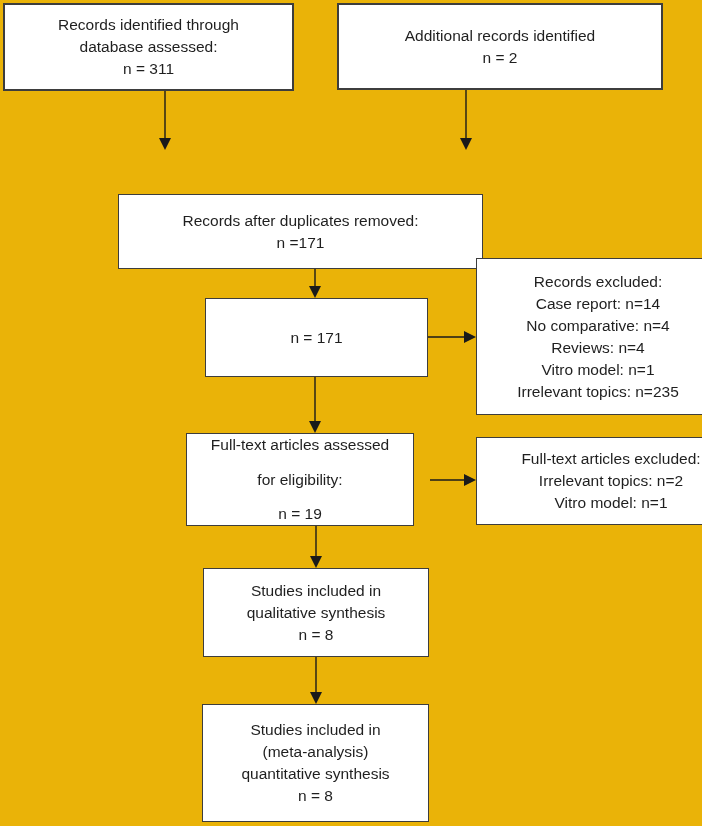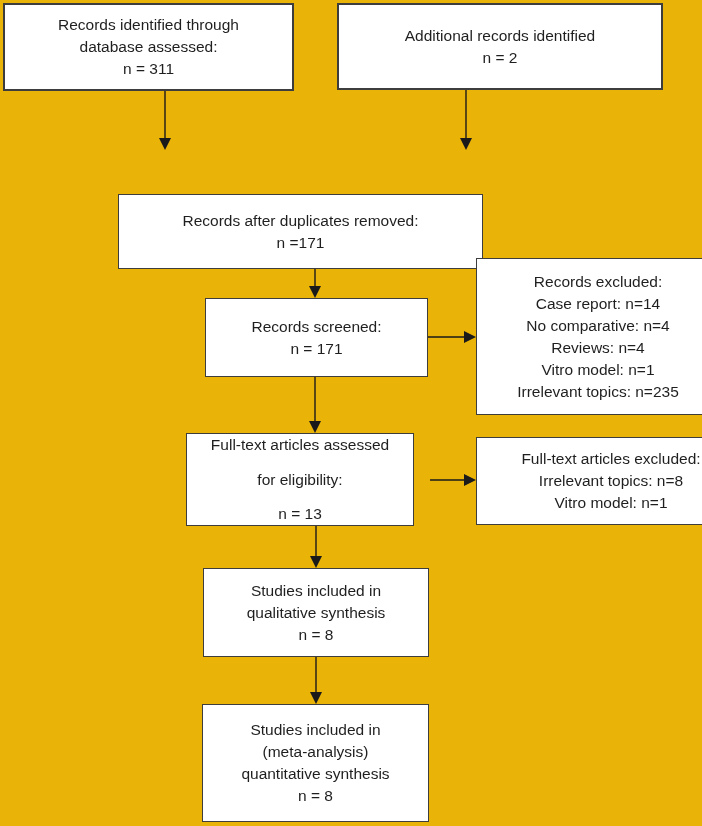--- a/index.html
+++ b/index.html
@@ -80,42 +80,41 @@
     <div class="line">Additional records identified</div>
     <div class="line">n = 2</div>
   </div>
 
   <div class="box b-duplicates">
     <div class="line">Records after duplicates removed:</div>
     <div class="line">n =171</div>
   </div>
 
   <div class="box b-screened">
-    <div class="line">Records screened:</div>
     <div class="line">n = 171</div>
   </div>
 
   <div class="box b-rec-excluded">
     <div class="line">Records excluded:</div>
     <div class="line">Case report: n=14</div>
     <div class="line">No comparative: n=4</div>
     <div class="line">Reviews: n=4</div>
     <div class="line">Vitro model: n=1</div>
     <div class="line">Irrelevant topics: n=235</div>
   </div>
 
   <div class="box b-fulltext">
     <div class="line">Full-text articles assessed</div>
     <div class="line">for eligibility:</div>
-    <div class="line">n = 13</div>
+    <div class="line">n = 19</div>
   </div>
 
   <div class="box b-ft-excluded">
     <div class="line">Full-text articles excluded:</div>
-    <div class="line">Irrelevant topics: n=8</div>
+    <div class="line">Irrelevant topics: n=2</div>
     <div class="line">Vitro model: n=1</div>
   </div>
 
   <div class="box b-qualitative">
     <div class="line">Studies included in</div>
     <div class="line">qualitative synthesis</div>
     <div class="line">n = 8</div>
   </div>
 
   <div class="box b-quantitative">

